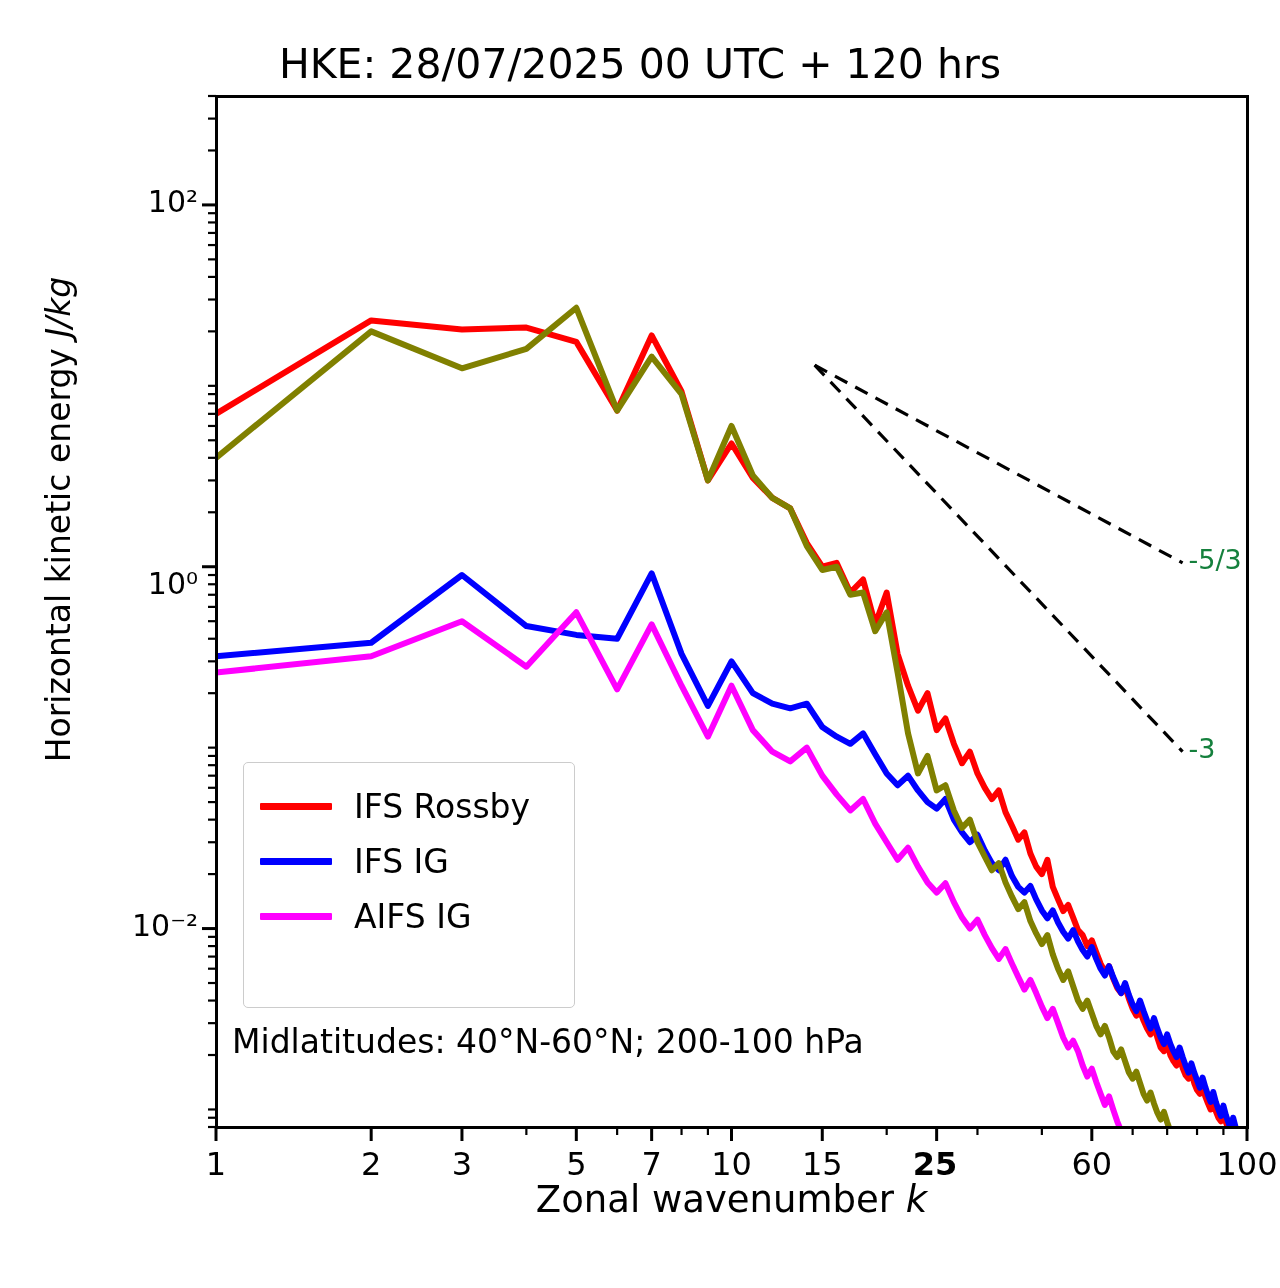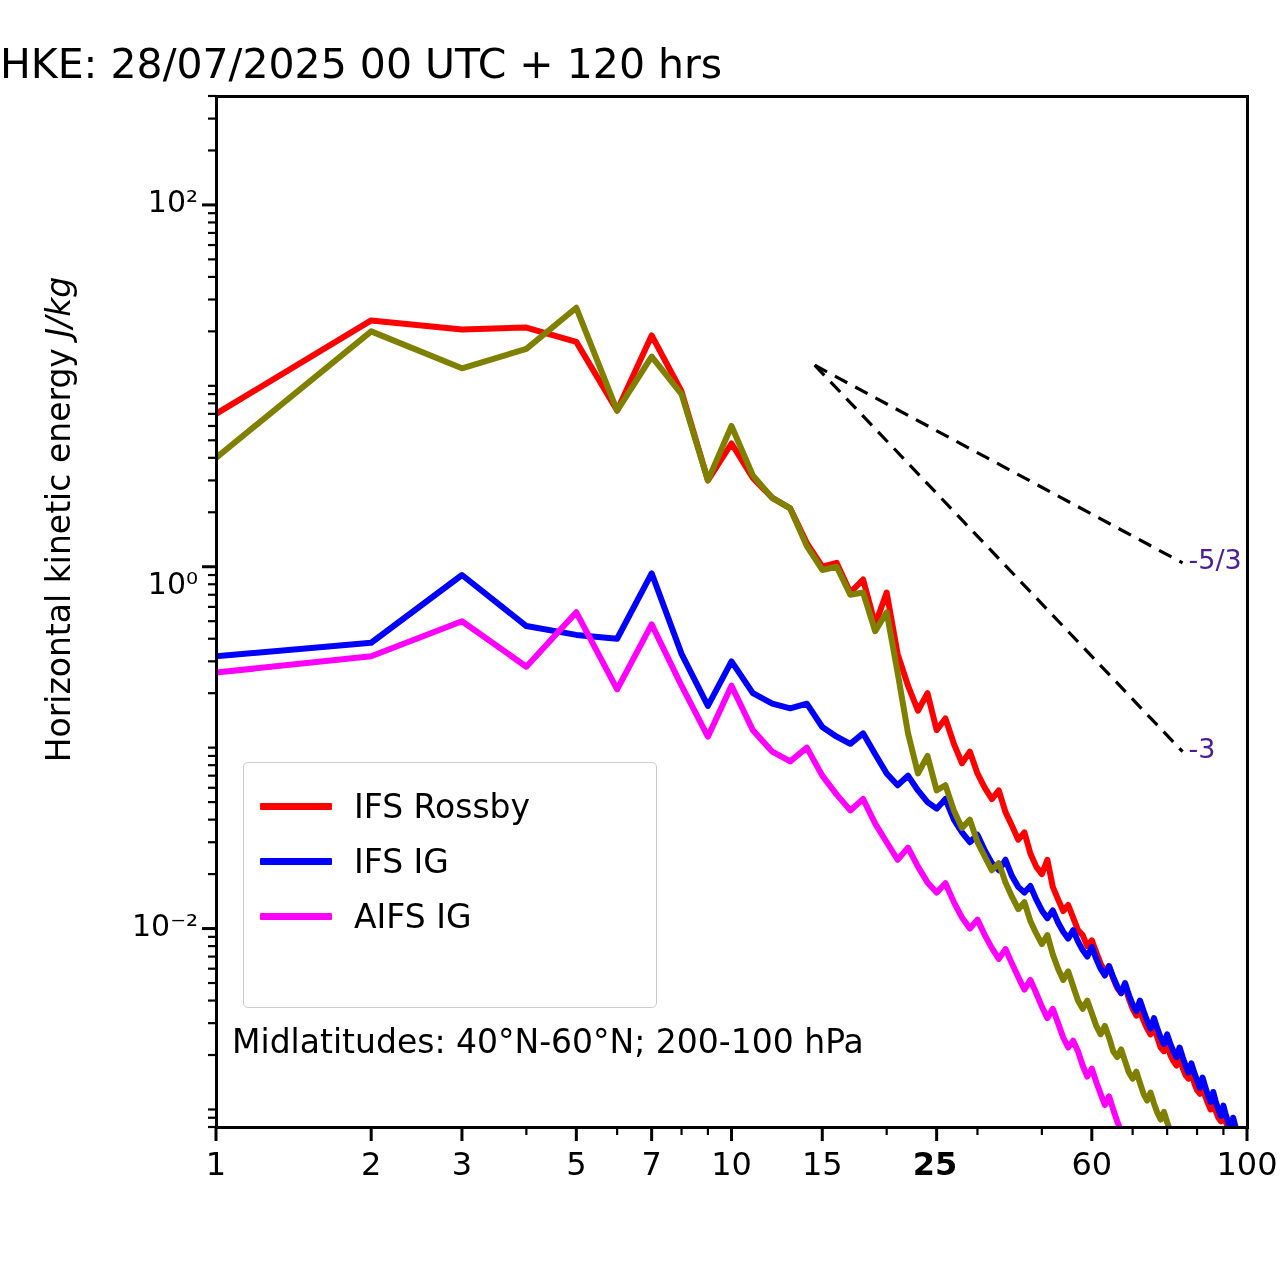--- a/index.html
+++ b/index.html
@@ -1,19 +1,19 @@
 <!DOCTYPE html>
 <html><head>
 <meta charset="utf-8">
 <style>
   html,body{margin:0;padding:0;background:#ffffff;}
   body{width:1280px;height:1288px;font-family:"DejaVu Sans","Liberation Sans",sans-serif;}
   #figure{position:relative;width:1280px;height:1288px;background:#ffffff;overflow:hidden;}
   #title{
-    position:absolute;left:0;top:40px;width:1280px;text-align:left;
+    position:absolute;left:0;top:40px;width:1280px;text-align:center;
     font-size:41px;color:#000;letter-spacing:0px;
   }
   #ylabel{
     position:absolute;left:-322px;top:500px;width:760px;text-align:center;
     transform:rotate(-90deg);transform-origin:center center;
     font-size:33px;color:#000;white-space:nowrap;
   }
   #ylabel .it{font-style:italic;}
   #xlabel{
     position:absolute;left:216px;top:1178px;width:1031px;text-align:center;
@@ -21,45 +21,46 @@
   }
   #xlabel .it{font-style:italic;}
   #plotsvg{position:absolute;left:0;top:0;}
   .tick-label-y{
     position:absolute;font-size:30px;color:#000;text-align:right;white-space:nowrap;
   }
   .tick-label-x{
     position:absolute;font-size:32px;color:#000;text-align:center;white-space:nowrap;
   }
   #legend{
-    position:absolute;left:243px;top:762px;width:414px;height:246px;
+    position:absolute;left:243px;top:762px;width:332px;height:246px;
     background:#ffffff;border:1.4px solid #cccccc;border-radius:5px;
     box-sizing:border-box;padding:16px 0 0 0;
   }
   .legend-row{
     display:flex;align-items:center;height:55px;padding-left:16px;
   }
   .legend-swatch{
     width:72px;height:7px;margin-right:22px;flex:0 0 auto;border-radius:1px;
   }
   .legend-text{font-size:33px;color:#000;line-height:1;white-space:nowrap;}
   #annotation{
     position:absolute;left:232px;top:1022px;font-size:33px;color:#000;white-space:nowrap;
   }
-  .slope-label{position:absolute;font-size:27px;color:#4c1d95;white-space:nowrap;}
+  .slope-label{position:absolute;font-size:27px;color:#15803d;white-space:nowrap;}
 </style>
 </head>
 <body>
 
 <div id="figure">
 
   <div id="title">HKE: 28/07/2025 00 UTC + 120 hrs</div>
 
   <div id="ylabel"><span>Horizontal kinetic energy </span><span class="it">J/kg</span></div>
 
+  <div id="xlabel"><span>Zonal wavenumber </span><span class="it">k</span></div>
 
   <svg id="plotsvg" width="1280" height="1288">
     <g id="gridgroup"></g>
     <g id="slopegroup">
         <path d="M 814.6852051521295 365.2150079160724 L 1182.5940812784215 562.90501646675" fill="none" stroke="#000" stroke-width="3.2" stroke-dasharray="14,9"></path>
         <path d="M 814.6852051521295 365.2150079160724 L 1182.5940812784215 751.6782736465176" fill="none" stroke="#000" stroke-width="3.2" stroke-dasharray="14,9"></path>
       </g>
     <g id="seriesgroup">
         <clipPath id="plotclip">
           <rect x="216" y="96" width="1031" height="1031"></rect>

